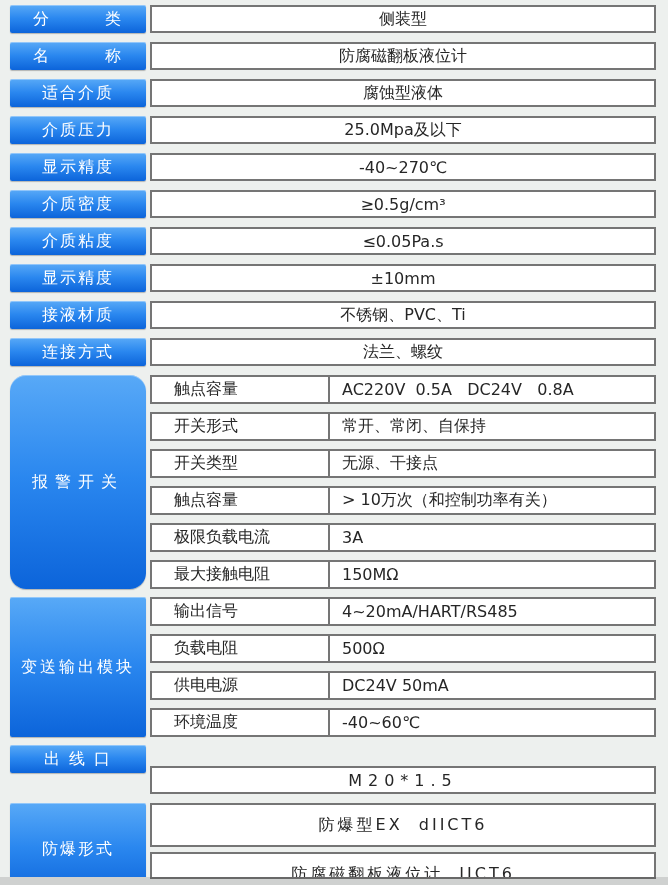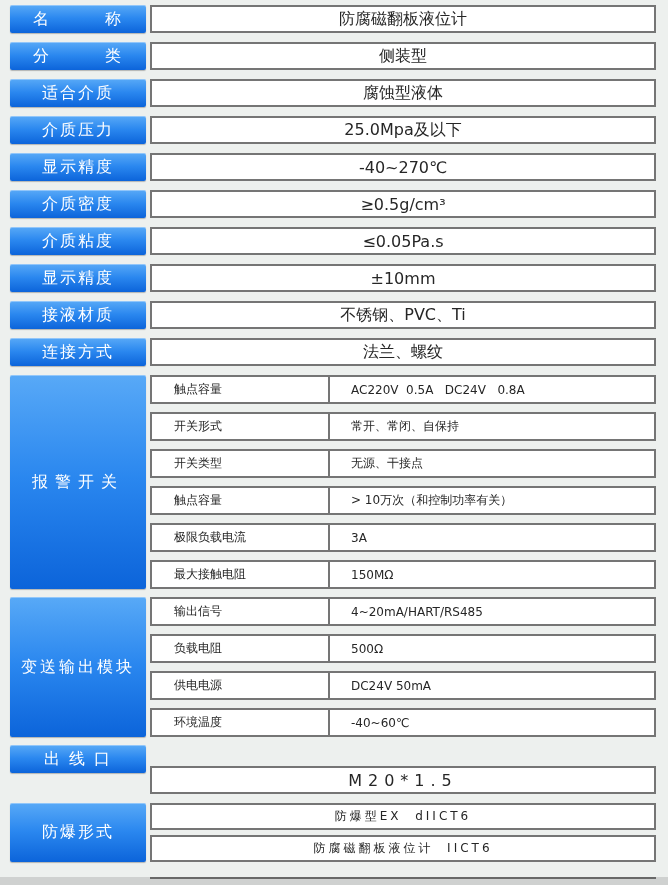--- a/index.html
+++ b/index.html
@@ -14,48 +14,48 @@
   .blue{width:136px;min-width:136px;margin-right:4px;height:28px;border-radius:2px;
         background:linear-gradient(180deg,var(--accent-top) 0%,var(--accent-mid) 48%,var(--accent-bottom) 100%);
         box-shadow:inset 0 1px 0 rgba(255,255,255,.35), 0 1px 1px rgba(0,0,0,.25);
         color:#fff;display:flex;align-items:center;justify-content:center;
         font-size:16px;letter-spacing:2px;}
   .white{flex:1;height:28px;box-sizing:border-box;background:#fff;border:2px solid var(--border-gray);
         display:flex;align-items:center;justify-content:center;font-size:16px;color:var(--text-dark);
         white-space:pre;}
   .grow{display:flex;margin-bottom:8px;}
   .gblue{height:auto;align-self:stretch;}
-  .ls7{letter-spacing:7px;}
+  .ls7{letter-spacing:7px;border-radius:16px;}
   .ls3{letter-spacing:3px;}
   .ls6{letter-spacing:6px;margin-top:21px;}
   .gcol{flex:1;display:flex;flex-direction:column;row-gap:8px;}
   .gbox{height:29px;box-sizing:border-box;background:#fff;border:2px solid var(--border-gray);
-        display:flex;align-items:stretch;font-size:12px;color:var(--text-dark);}
+        display:flex;align-items:stretch;font-size:16px;color:var(--text-dark);}
   .glabel{width:176px;min-width:176px;box-sizing:border-box;padding-left:22px;
         display:flex;align-items:center;}
   .gdiv{width:2px;background:var(--border-gray);}
-  .gval{display:flex;align-items:center;padding-left:21px;white-space:pre;}
+  .gval{display:flex;align-items:center;padding-left:12px;white-space:pre;}
   .gcol.exp{row-gap:5px;}
-  .gbox.center{height:27px;align-items:center;justify-content:center;white-space:pre;text-align:right;}
+  .gbox.center{height:44px;align-items:center;justify-content:center;white-space:pre;text-align:right;}
   .footer-strip{position:absolute;left:0;right:0;bottom:0;height:8px;background:var(--footer-bg);}
   .cut-line{position:absolute;left:150px;right:12px;bottom:6px;height:2px;background:#686868;}
 </style>
 </head>
 <body>
 
 <div class="page">
   <div class="tbl">
 
     <div class="row">
+      <div class="blue">分　　　类</div>
+      <div class="white">侧装型</div>
+    </div>
+    <div class="row">
       <div class="blue">名　　　称</div>
       <div class="white">防腐磁翻板液位计</div>
-    </div>
-    <div class="row">
-      <div class="blue">分　　　类</div>
-      <div class="white">侧装型</div>
     </div>
     <div class="row">
       <div class="blue">适合介质</div>
       <div class="white">腐蚀型液体</div>
     </div>
     <div class="row">
       <div class="blue">介质压力</div>
       <div class="white">25.0Mpa及以下</div>
     </div>
     <div class="row">

